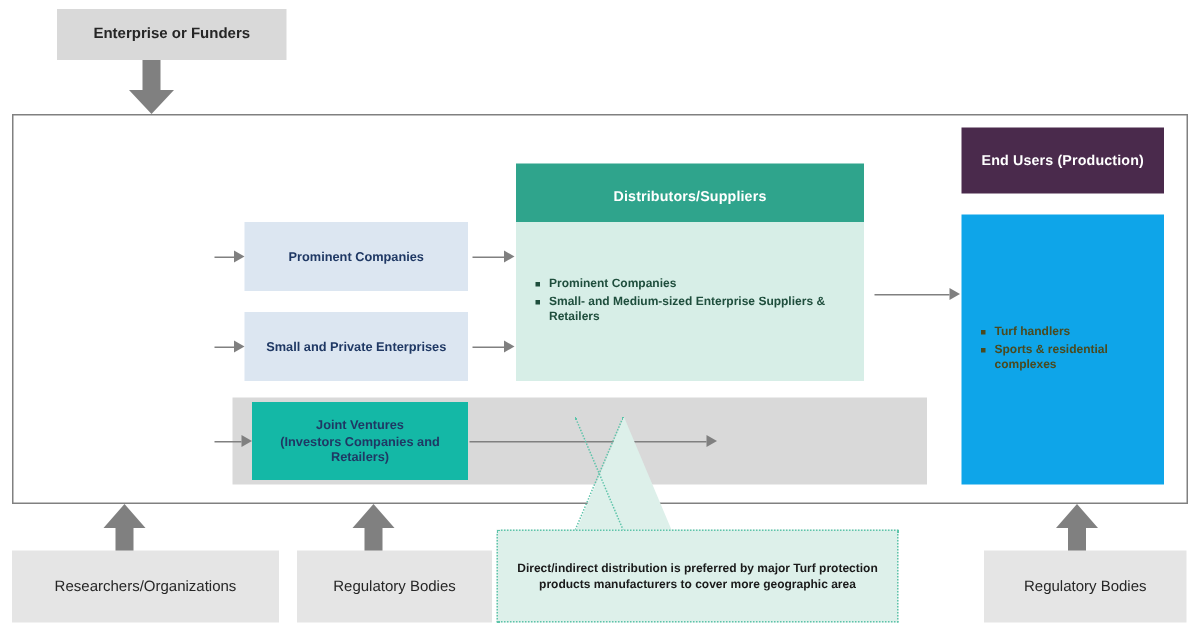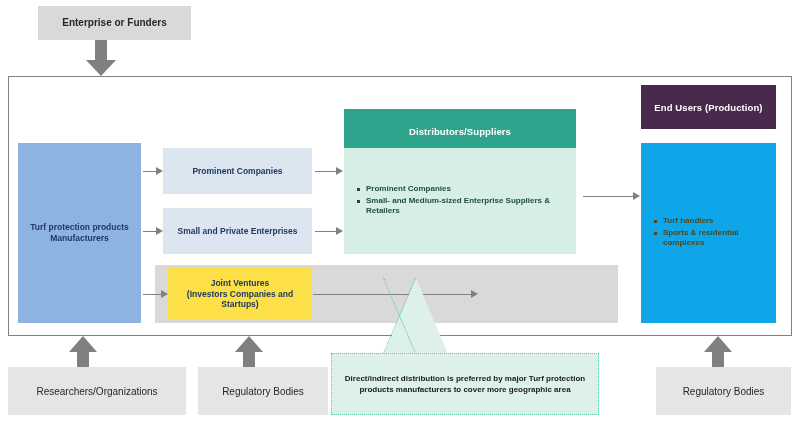--- a/index.html
+++ b/index.html
@@ -91,21 +91,21 @@
     font-size: 8.5px;
     font-weight: 600;
   }
   #jv-band {
     position: absolute;
     left: 155px; top: 265px; width: 463px; height: 58px;
     background: #d9d9d9;
   }
   #joint-ventures-box {
     left: 168px; top: 268px; width: 144px; height: 52px;
-    background: #fde047;
+    background: #14b8a6;
     color: #1f3864;
     font-size: 8.5px;
     font-weight: 600;
     flex-direction: column;
   }
   #distributors-body {
     left: 344px; top: 148px; width: 232px; height: 106px;
     background: #d7eee7;
     justify-content: flex-start;
     padding-left: 10px;
@@ -256,28 +256,27 @@
       <div class="head"></div>
   </div>
 
   <div id="main-frame"></div>
 
   <div class="header-bar" id="hdr-dist">Distributors/Suppliers</div>
   <div class="header-bar" id="hdr-end">End Users (Production)</div>
 
   <div id="jv-band"></div>
 
-  <div class="box" id="manufacturers-box">Turf protection products Manufacturers</div>
 
   <div class="box" id="prominent-companies-box">Prominent Companies</div>
   <div class="box" id="small-private-box">Small and Private Enterprises</div>
   <div class="box" id="joint-ventures-box">
     <span>Joint Ventures</span>
     <span>(Investors Companies and</span>
-    <span>Startups)</span>
+    <span>Retailers)</span>
   </div>
 
   <div class="box" id="distributors-body">
     <ul class="bullets" id="dist-list">
       <li>Prominent Companies</li>
       <li>Small- and Medium-sized Enterprise Suppliers &amp; Retailers</li>
     </ul>
   </div>
 
   <div class="box" id="endusers-body">

